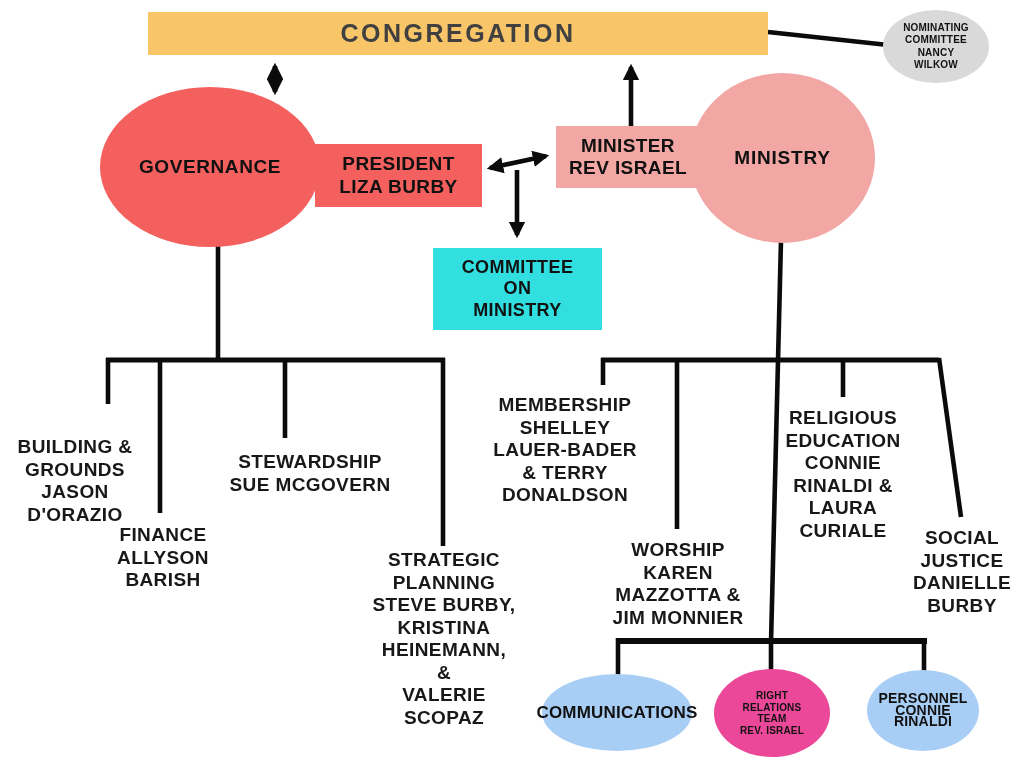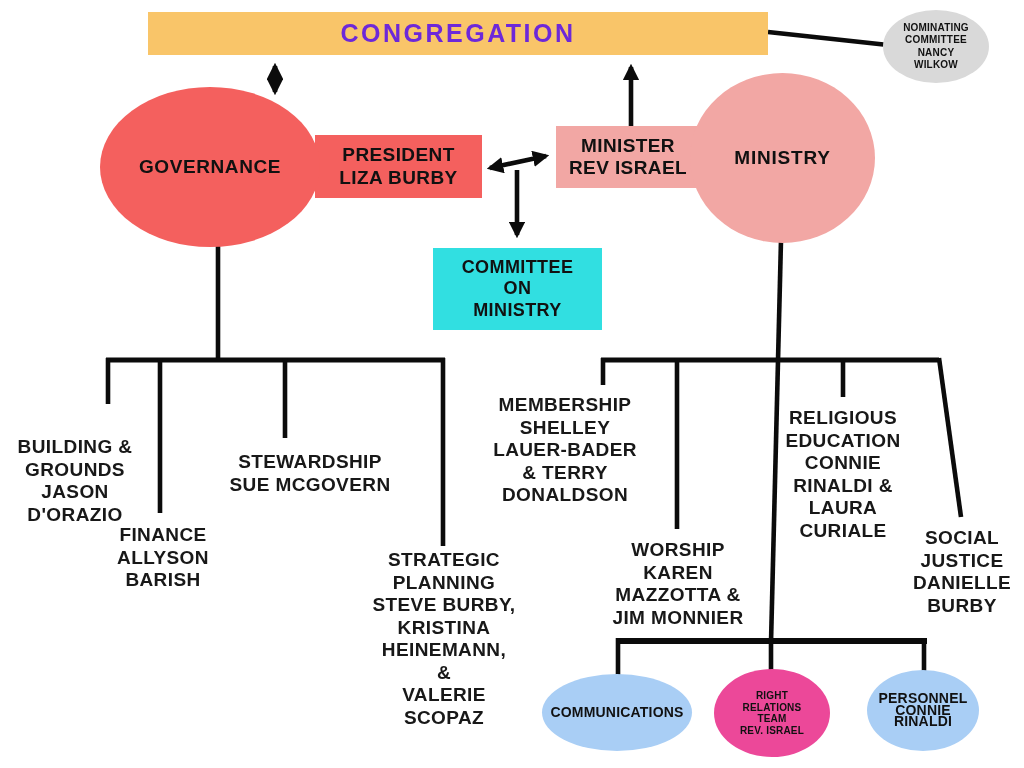--- a/index.html
+++ b/index.html
@@ -9,35 +9,35 @@
   }
   .stage *{box-sizing:border-box;}
   svg.wires{position:absolute;left:0;top:0;z-index:1;}
   .node{position:absolute;z-index:2;display:flex;align-items:center;justify-content:center;
         text-align:center;font-weight:700;white-space:pre-line;}
   .lbl{position:absolute;z-index:3;text-align:center;font-weight:700;white-space:pre-line;
        font-size:19px;line-height:22.5px;letter-spacing:.4px;color:#181818;}
   .ellipse{border-radius:50%;}
   
   .banner{left:148px;top:12px;width:620px;height:43px;background:#F9C569;
-          font-size:25px;letter-spacing:2.5px;color:#6d28d9;}
+          font-size:25px;letter-spacing:2.5px;color:#404040;}
   .nominating{left:883px;top:10px;width:106px;height:73px;background:#D9D9D9;
           font-size:10px;line-height:12.5px;letter-spacing:.2px;}
   .governance{left:100px;top:87px;width:220px;height:160px;background:#F4605E;
           font-size:19px;letter-spacing:.6px;}
-  .president{left:315px;top:135px;width:167px;height:63px;background:#F4605E;
+  .president{left:315px;top:144px;width:167px;height:63px;background:#F4605E;
           font-size:19px;line-height:22.5px;letter-spacing:.4px;}
   .minister{left:556px;top:126px;width:144px;height:62px;background:#F2A7A4;
           font-size:19px;line-height:22.5px;letter-spacing:.4px;}
   .ministry{left:690px;top:73px;width:185px;height:170px;background:#F2A7A4;
           font-size:19px;letter-spacing:.8px;}
   .com{left:433px;top:248px;width:169px;height:82px;background:#31DFE1;
           font-size:18px;line-height:21.5px;letter-spacing:.4px;}
   .communications{left:542px;top:674px;width:150px;height:77px;background:#A9CEF5;
-          font-size:14px;line-height:13px;letter-spacing:.2px;}
+          font-size:17px;line-height:13px;letter-spacing:.2px;}
   .rightrel{left:714px;top:669px;width:116px;height:88px;background:#ec4899;
           font-size:10px;line-height:11.5px;letter-spacing:.2px;}
   .personnel{left:867px;top:670px;width:112px;height:81px;background:#A9CEF5;
           font-size:14px;line-height:11.5px;letter-spacing:.2px;}
   
   .building{left:0px;top:416px;width:150px;margin-top:20px;}
   .finance{left:103px;top:524px;width:120px;}
   .stewardship{left:205px;top:451px;width:210px;}
   .strategic{left:358px;top:549px;width:172px;}
   .membership{left:478px;top:394px;width:174px;}

